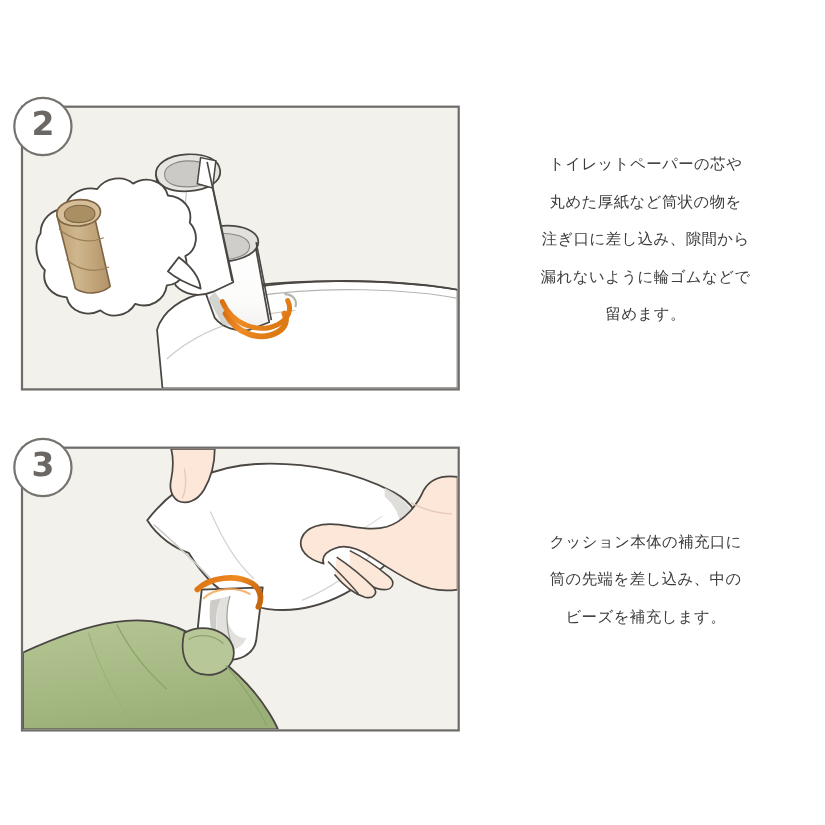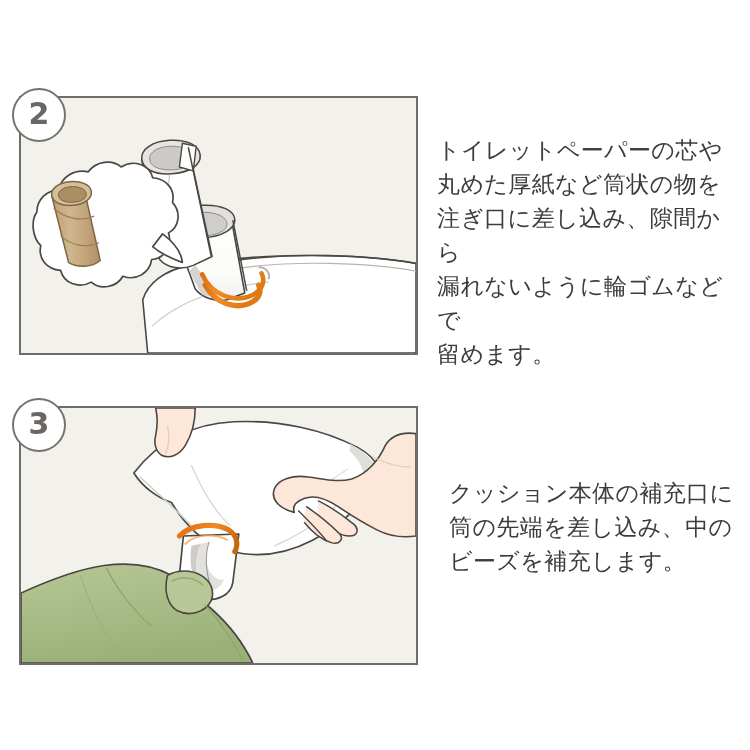--- a/index.html
+++ b/index.html
@@ -67,29 +67,30 @@
     line-height: 1;
     letter-spacing: 0;
     transform: translateY(-1px);
   }
 
   
   .caption {
     position: absolute;
     left: 437px;
     width: 300px;
-    font-size: 23px;
+    font-size: 14px;
     line-height: 34px;
     color: #3c3c3c;
     letter-spacing: 0.4px;
     white-space: pre-line;
     font-family: "DejaVu Sans", "Liberation Sans", sans-serif;
+    text-align: center;
   }
   #caption-2 { top: 45px; }
-  #caption-3 { top: 78px; margin-left: 12px; }
+  #caption-3 { top: 78px; }
 </style>
 </head>
 <body>
 
 <div class="page">
 
   <div class="step-row" id="step-row-2">
 
     <div class="panel">
       <svg viewBox="0 0 399 259" preserveAspectRatio="none">

